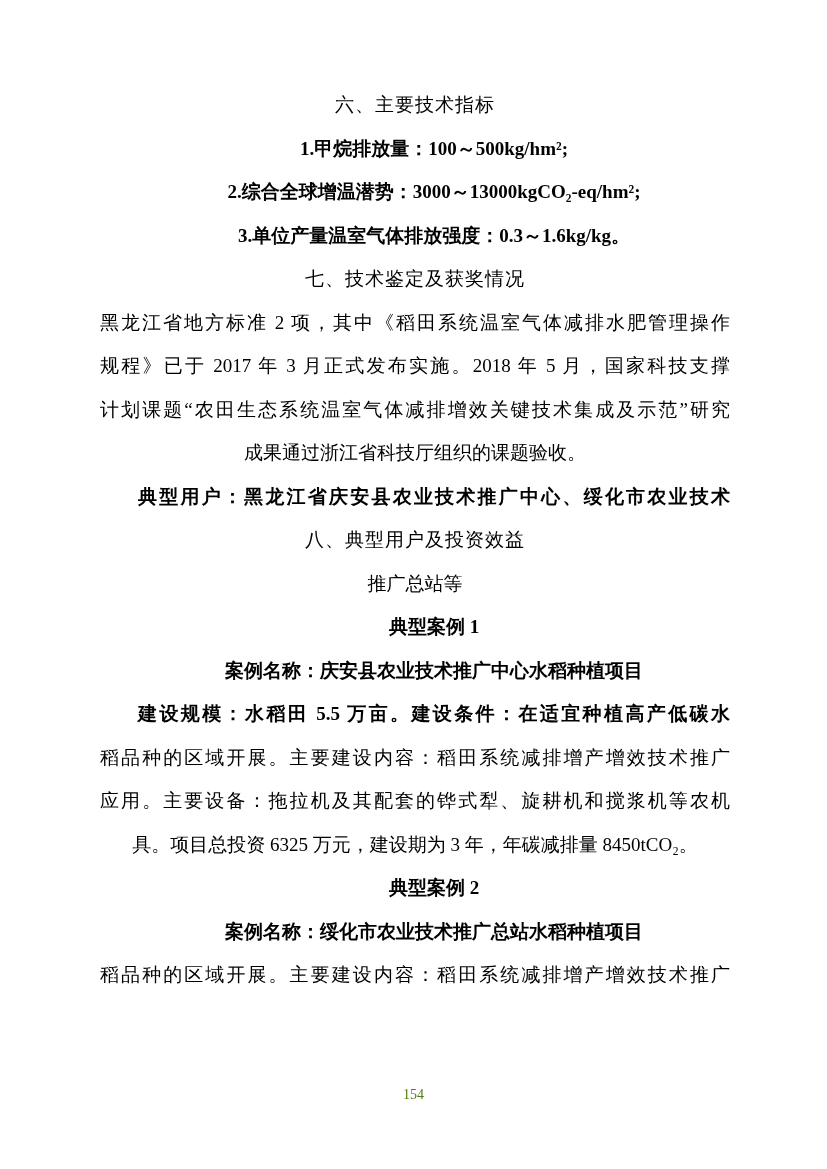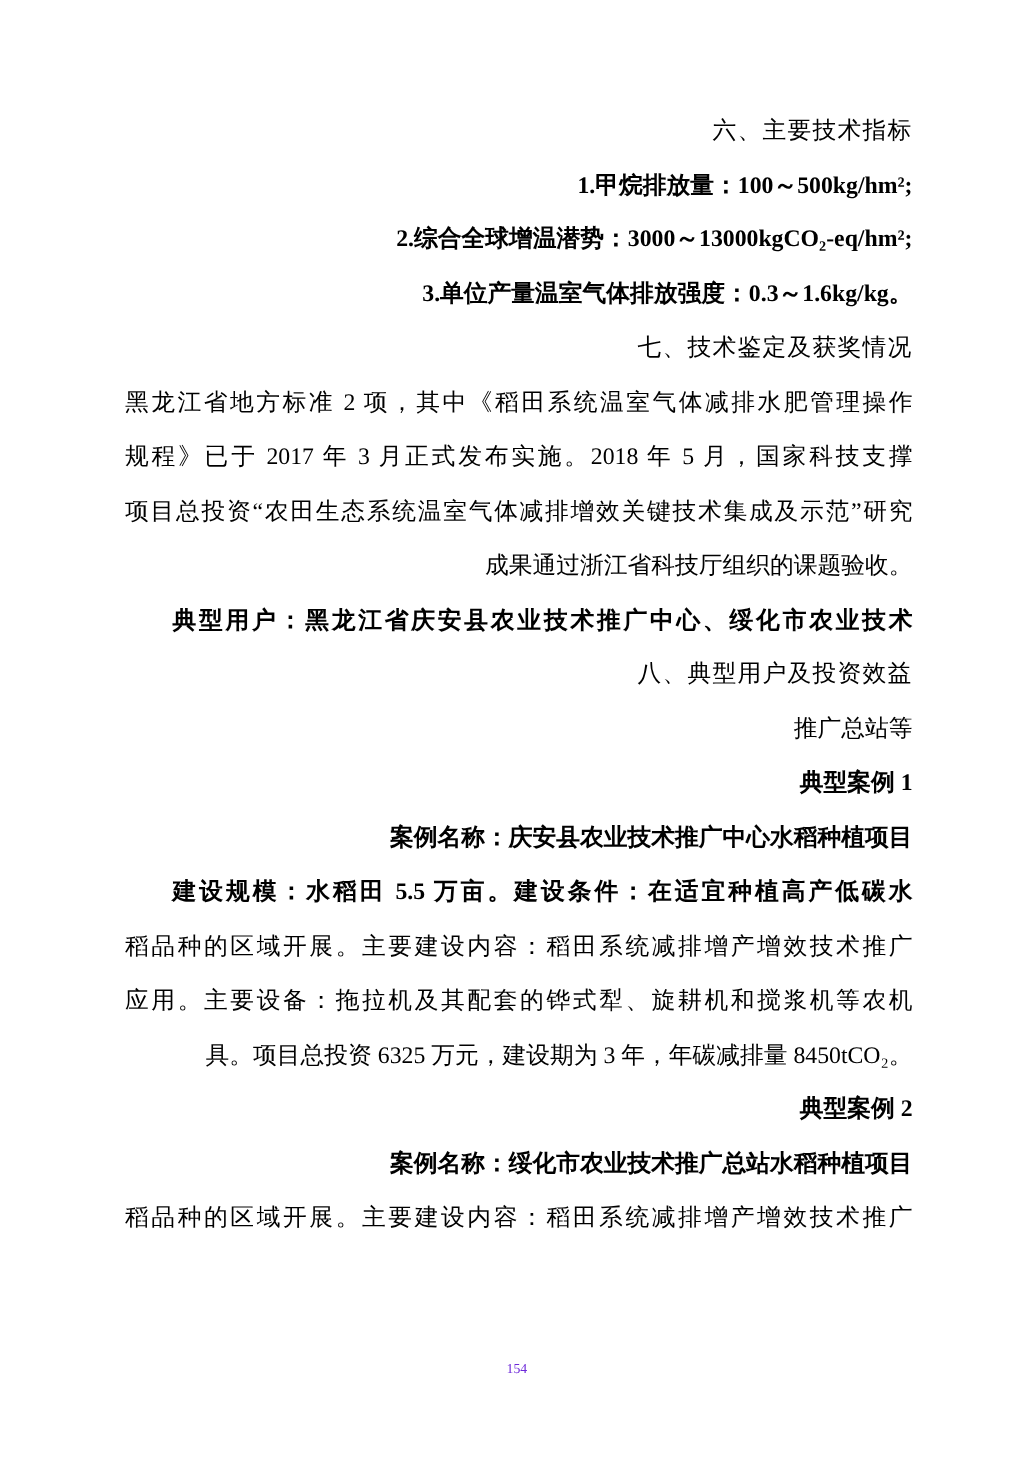--- a/index.html
+++ b/index.html
@@ -15,21 +15,21 @@
     box-sizing: border-box;
     padding: 83px 97px 0 100px;
     font-family: "Liberation Serif", "DejaVu Serif", serif;
     color: #000000;
     overflow: hidden;
   }
   .line {
     font-size: 19px;
     line-height: 43.5px;
     height: 43.5px;
-    text-align: right;
+    text-align: center;
   }
   .heading {
     font-size: 19px;
     letter-spacing: 1px;
   }
   .indent {
     padding-left: 38px; 
     font-weight: bold;
   }
   .jf {
@@ -37,42 +37,42 @@
     text-align: justify;
     text-align-last: justify;
     text-justify: inter-character;
   }
   .footer {
     position: absolute;
     left: 0;
     right: 0;
     top: 1082px;
     text-align: center;
-    font-size: 11px;
+    font-size: 14px;
     line-height: 26px;
-    color: #6d28d9;
+    color: #4d7c0f;
   }
 </style>
 </head>
 <body>
 
 <div class="page">
 
   <section>
     <div class="line heading">六、主要技术指标</div>
     <div class="line indent">1.甲烷排放量：100～500kg/hm²;</div>
     <div class="line indent">2.综合全球增温潜势：3000～13000kgCO₂-eq/hm²;</div>
     <div class="line indent">3.单位产量温室气体排放强度：0.3～1.6kg/kg。</div>
   </section>
 
   <section>
     <div class="line heading">七、技术鉴定及获奖情况</div>
     <div class="line jf">黑龙江省地方标准 2 项，其中《稻田系统温室气体减排水肥管理操作</div>
     <div class="line jf">规程》已于 2017 年 3 月正式发布实施。2018 年 5 月，国家科技支撑</div>
-    <div class="line jf">项目总投资“农田生态系统温室气体减排增效关键技术集成及示范”研究</div>
+    <div class="line jf">计划课题“农田生态系统温室气体减排增效关键技术集成及示范”研究</div>
     <div class="line">成果通过浙江省科技厅组织的课题验收。</div>
   </section>
 
   <section>
     <div class="line indent jf">典型用户：黑龙江省庆安县农业技术推广中心、绥化市农业技术</div>
 
     <div class="line heading">八、典型用户及投资效益</div>
     <div class="line">推广总站等</div>
 
     <div class="line indent">典型案例 1</div>

